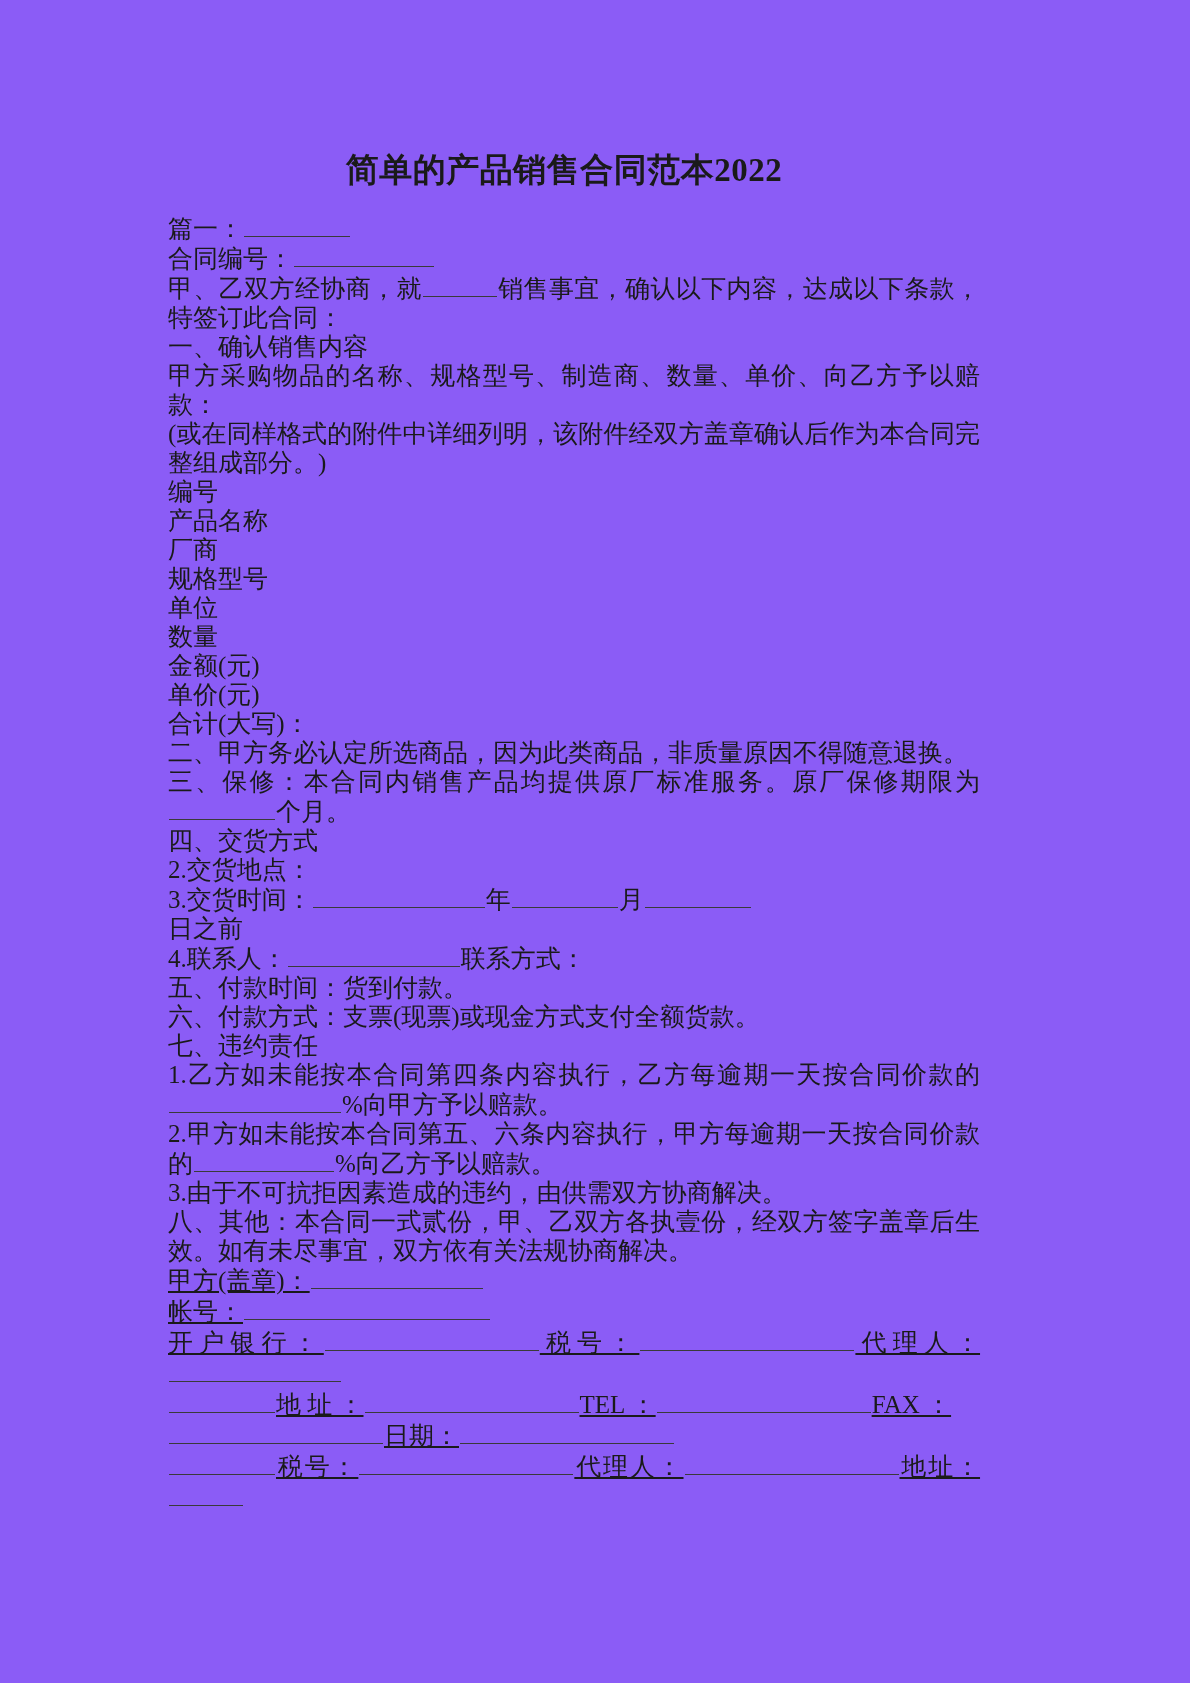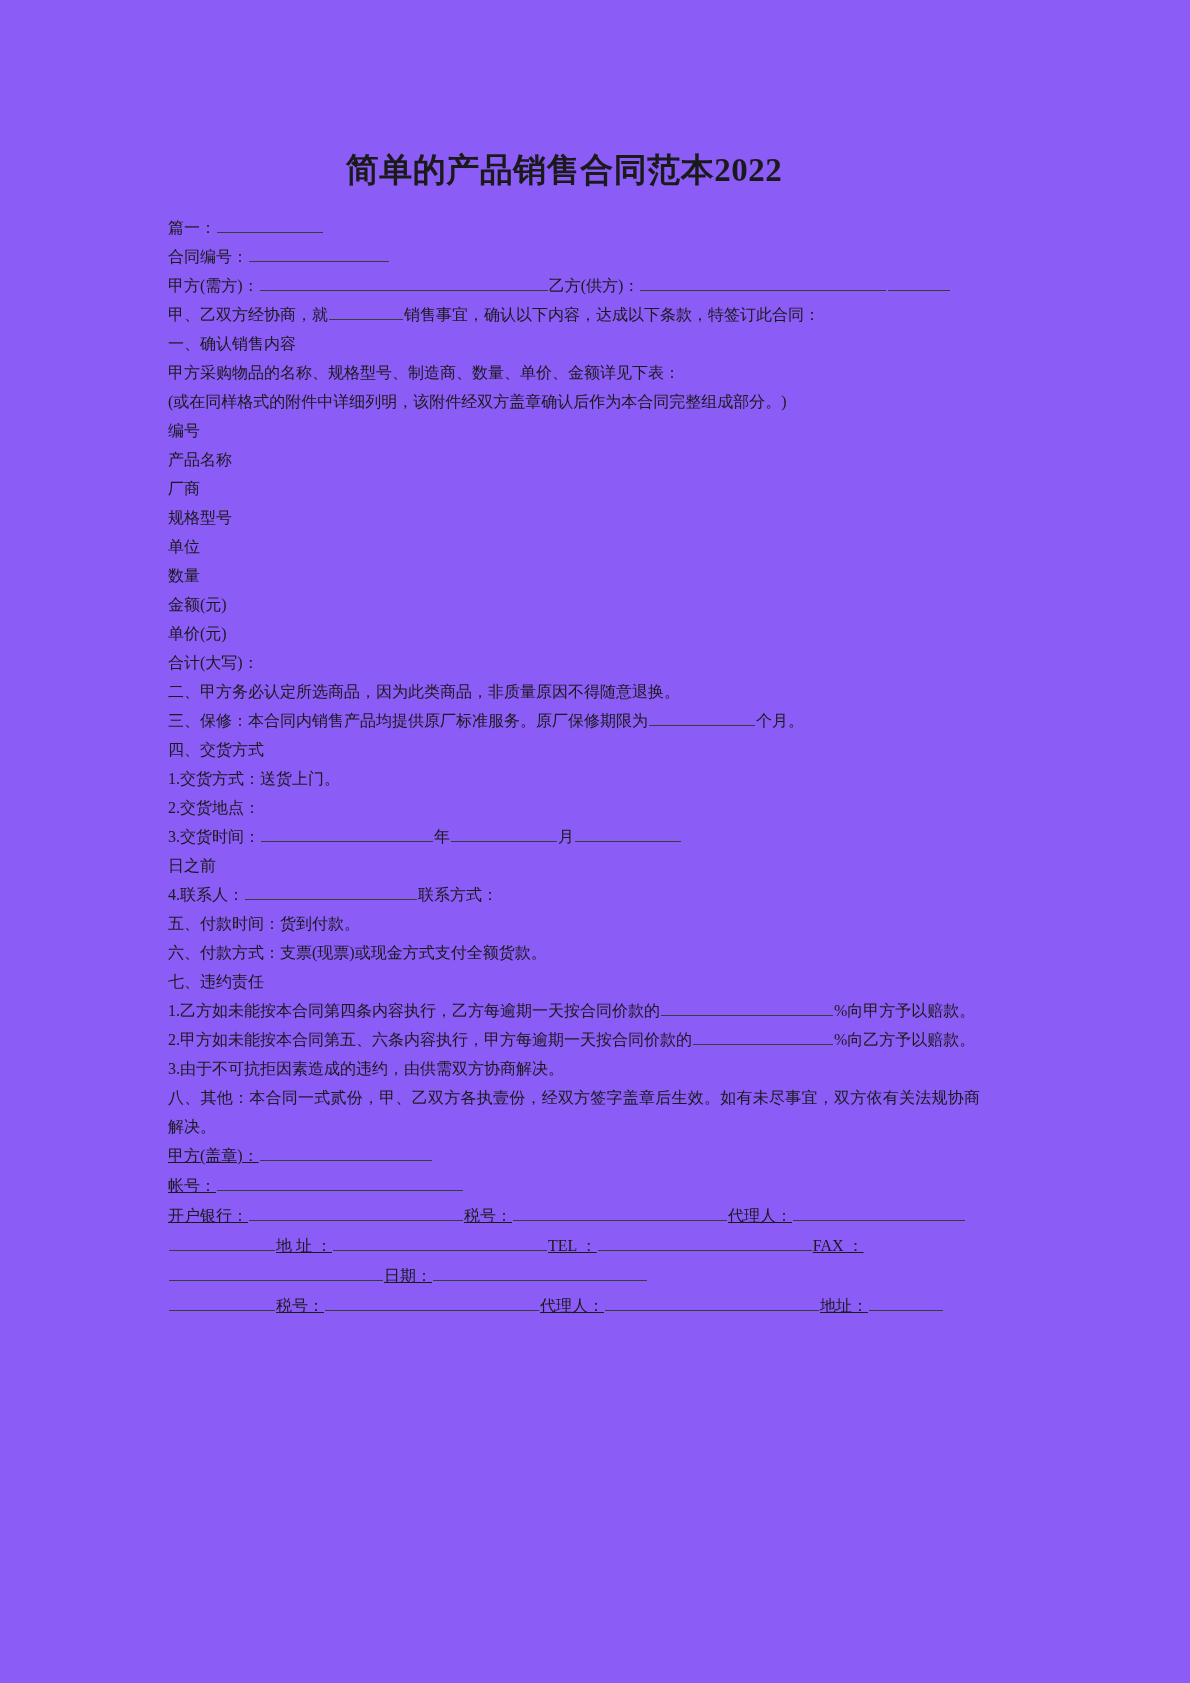--- a/index.html
+++ b/index.html
@@ -25,21 +25,21 @@
   .doc-title {
     font-size: 33px;
     font-weight: bold;
     text-align: center;
     letter-spacing: 0.5px;
     margin: 0 0 22px 0;
     line-height: 1.25;
     padding-right: 20px;
   }
   .body-text {
-    font-size: 16px;
+    font-size: 25px;
     line-height: 29px;
     text-align: justify;
     text-justify: inter-ideograph;
   }
   .para {
     margin: 0;
     padding: 0;
     line-height: 29px;
   }
   .blank {
@@ -72,31 +72,28 @@
   <div class="body-text">
 
     <p class="para">
       <span>篇一：</span><span class="blank b-md"></span>
     </p>
 
     <p class="para">
       <span>合同编号：</span><span class="blank b-lg"></span>
     </p>
 
-    <p class="para">
-      <span>甲方(需方)：</span><span class="blank b-w2"></span><span>乙方(供方)：</span><span class="blank b-w1"></span><span class="blank b-frag"></span>
-    </p>
 
     <p class="para">
       <span>甲、乙双方经协商，就</span><span class="blank b-sm"></span><span>销售事宜，确认以下内容，达成以下条款，特签订此合同：</span>
     </p>
 
     <p class="para">一、确认销售内容</p>
 
-    <p class="para">甲方采购物品的名称、规格型号、制造商、数量、单价、金额详见下表：</p>
+    <p class="para">甲方采购物品的名称、规格型号、制造商、数量、单价、向乙方予以赔款：</p>
 
     <p class="para">(或在同样格式的附件中详细列明，该附件经双方盖章确认后作为本合同完整组成部分。)</p>
 
     <p class="para">编号</p>
     <p class="para">产品名称</p>
     <p class="para">厂商</p>
     <p class="para">规格型号</p>
     <p class="para">单位</p>
     <p class="para">数量</p>
     <p class="para">金额(元)</p>
@@ -104,21 +101,20 @@
     <p class="para">合计(大写)：</p>
 
     <p class="para">二、甲方务必认定所选商品，因为此类商品，非质量原因不得随意退换。</p>
 
     <p class="para">
       <span>三、保修：本合同内销售产品均提供原厂标准服务。原厂保修期限为</span><span class="blank b-md"></span><span>个月。</span>
     </p>
 
     <p class="para">四、交货方式</p>
 
-    <p class="para">1.交货方式：送货上门。</p>
 
     <p class="para">2.交货地点：</p>
 
     <p class="para">
       <span>3.交货时间：</span><span class="blank b-xl"></span><span>年</span><span class="blank b-md"></span><span>月</span><span class="blank b-md"></span>
     </p>
 
     <p class="para">日之前</p>
 
     <p class="para">

